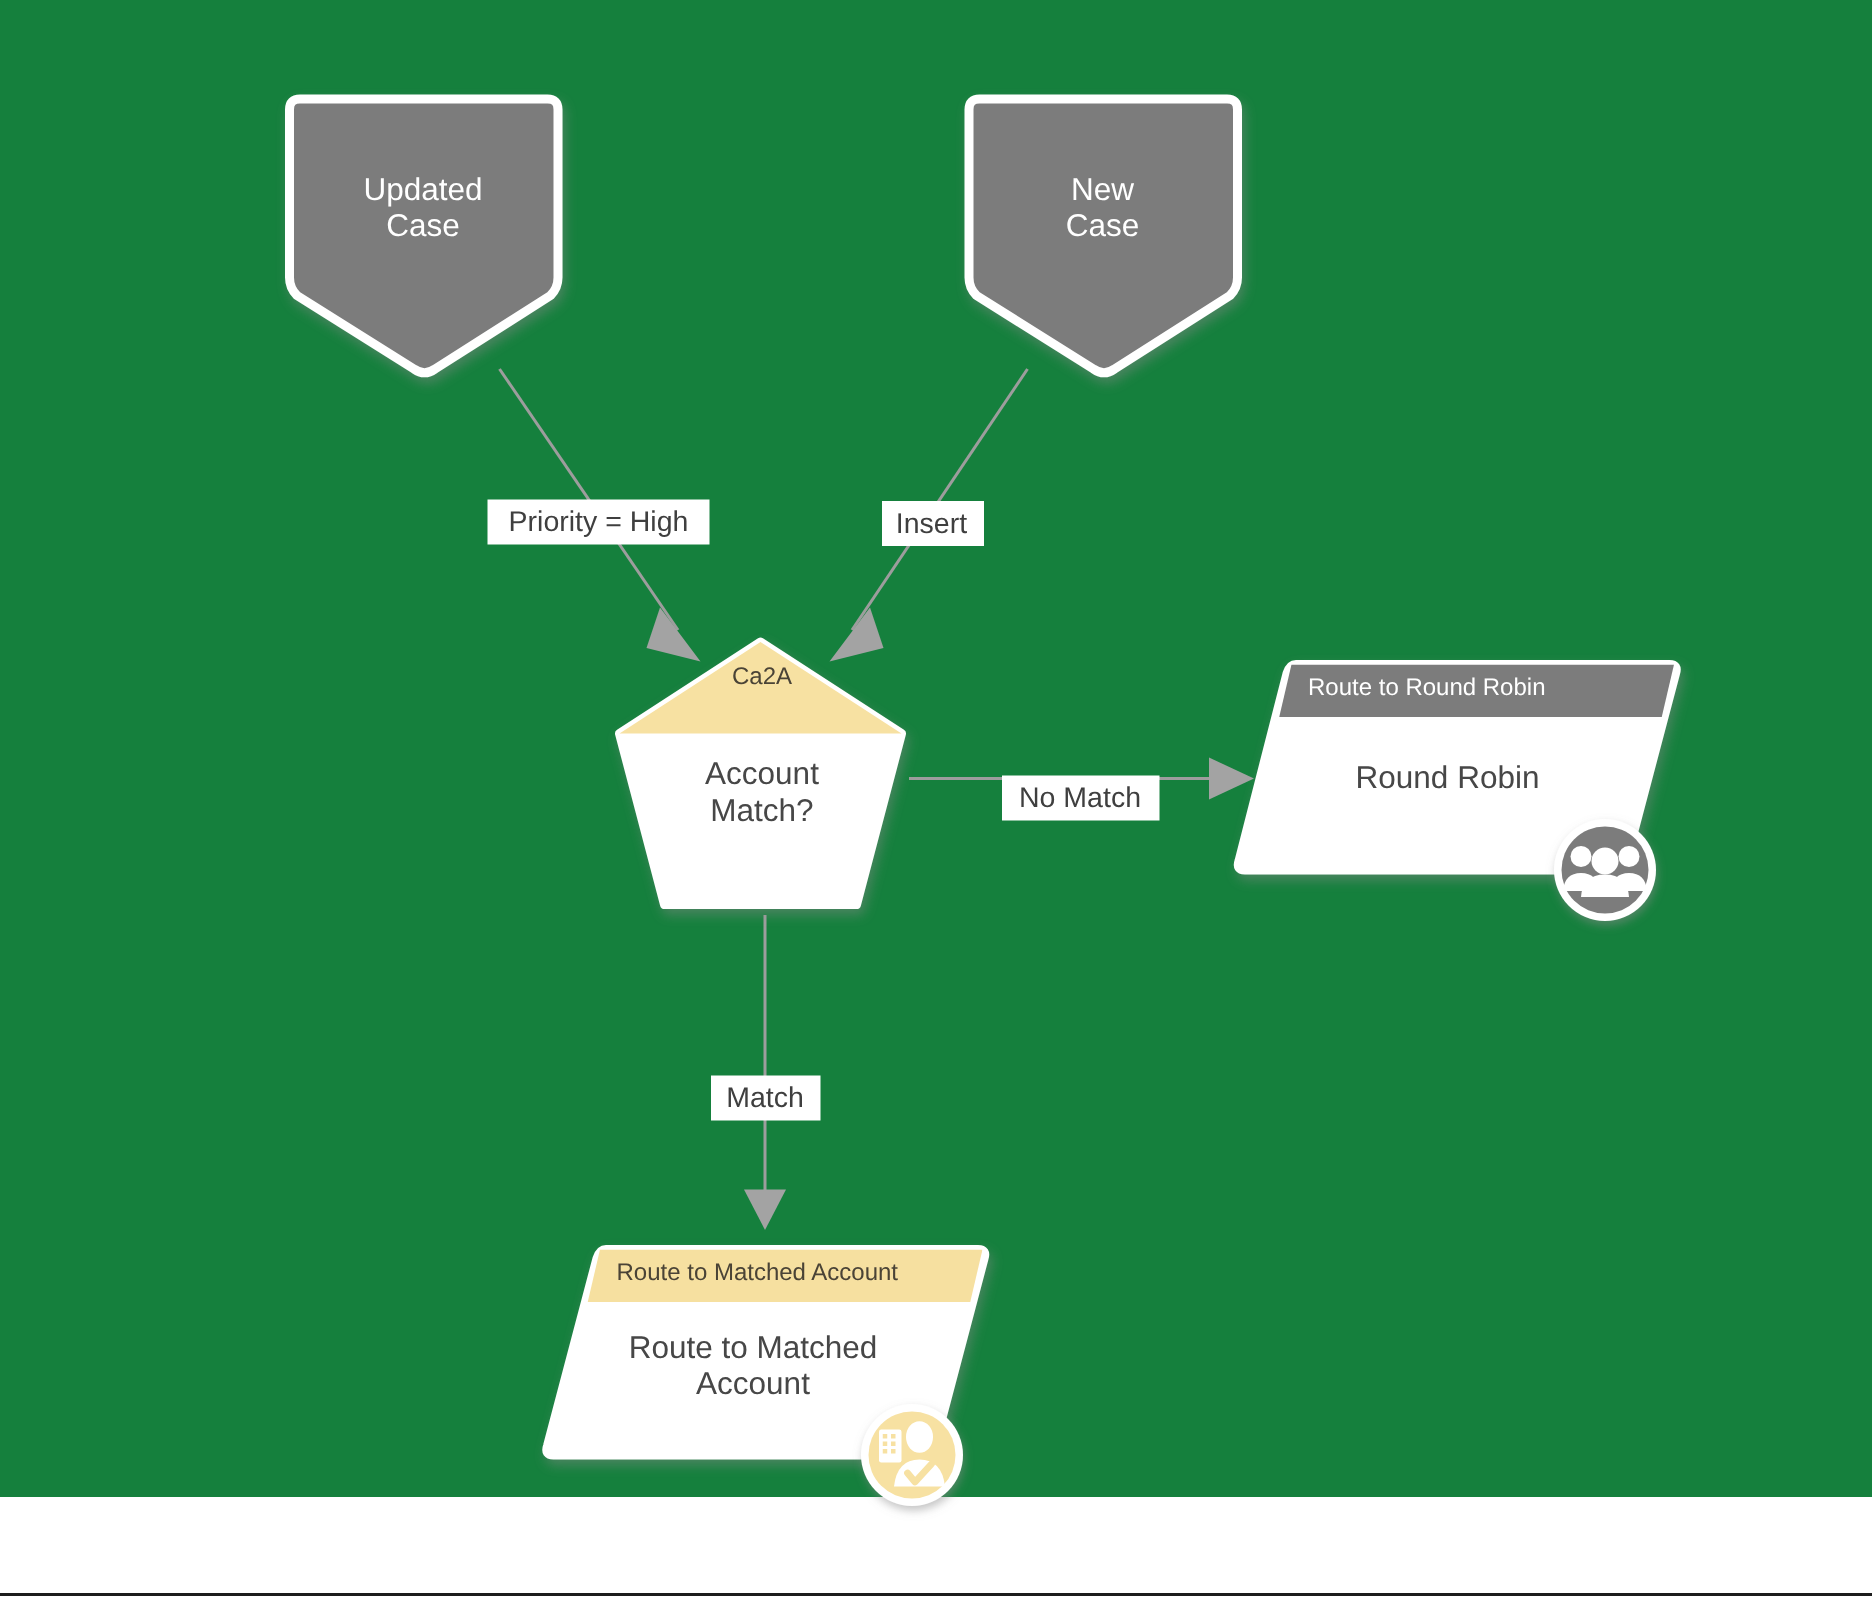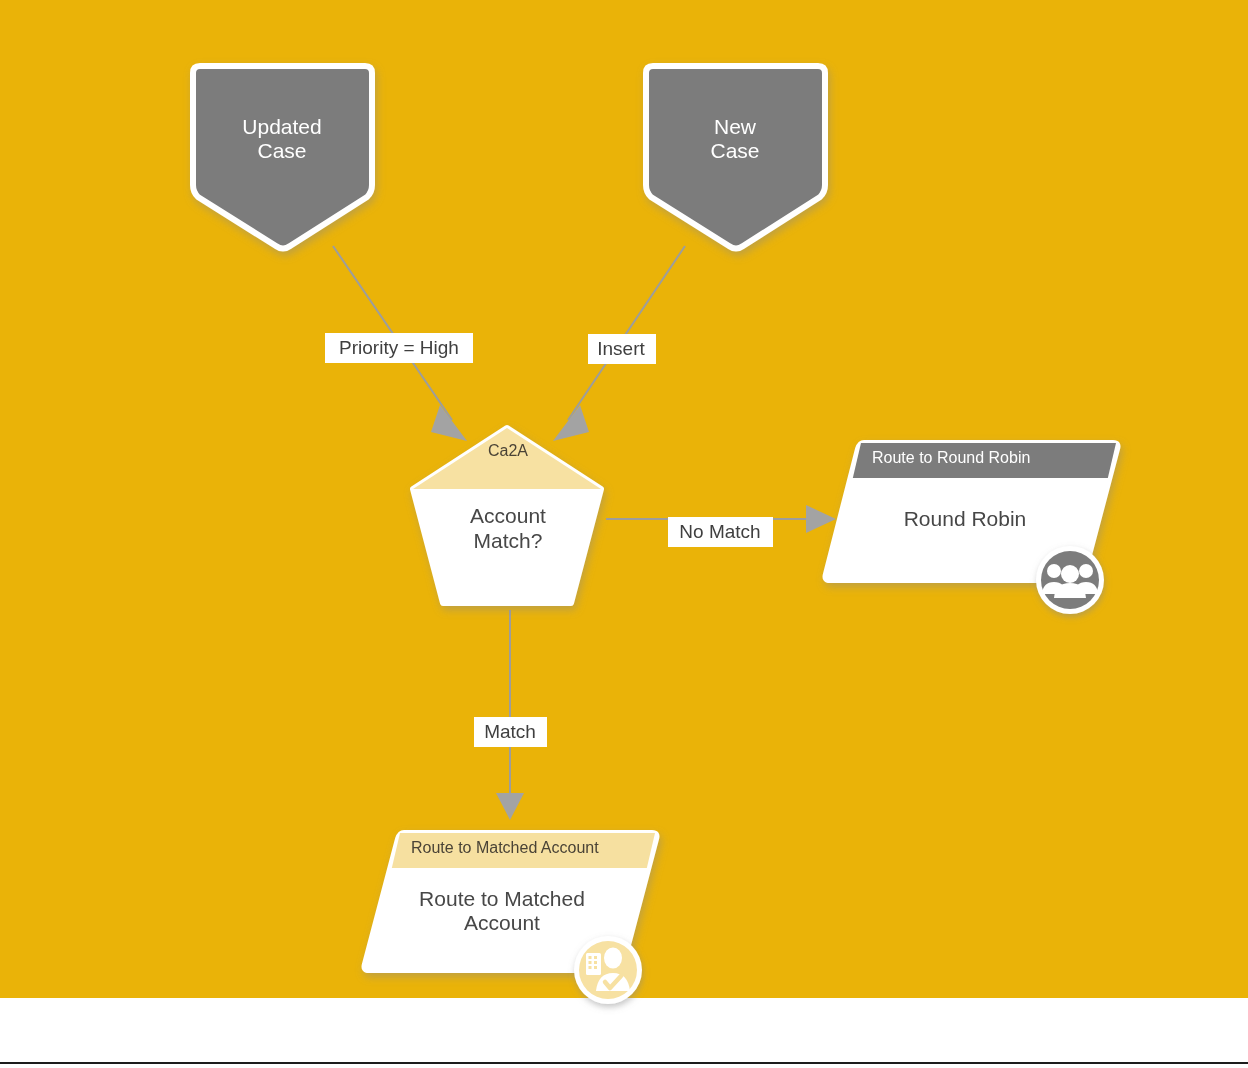--- a/index.html
+++ b/index.html
@@ -14,21 +14,21 @@
     position: relative;
     overflow: hidden;
     font-family: "Liberation Sans", "DejaVu Sans", sans-serif;
     -webkit-font-smoothing: antialiased;
   }
   #canvas {
     position: absolute;
     left: 0; top: 0;
     width: 1248px;
     height: 998px;
-    background: #eab308;
+    background: #15803d;
   }
   #flow-svg {
     position: absolute;
     left: 0; top: 0;
     width: 1248px;
     height: 1068px;
     display: block;
   }
   .bottom-rule {
     position: absolute;

